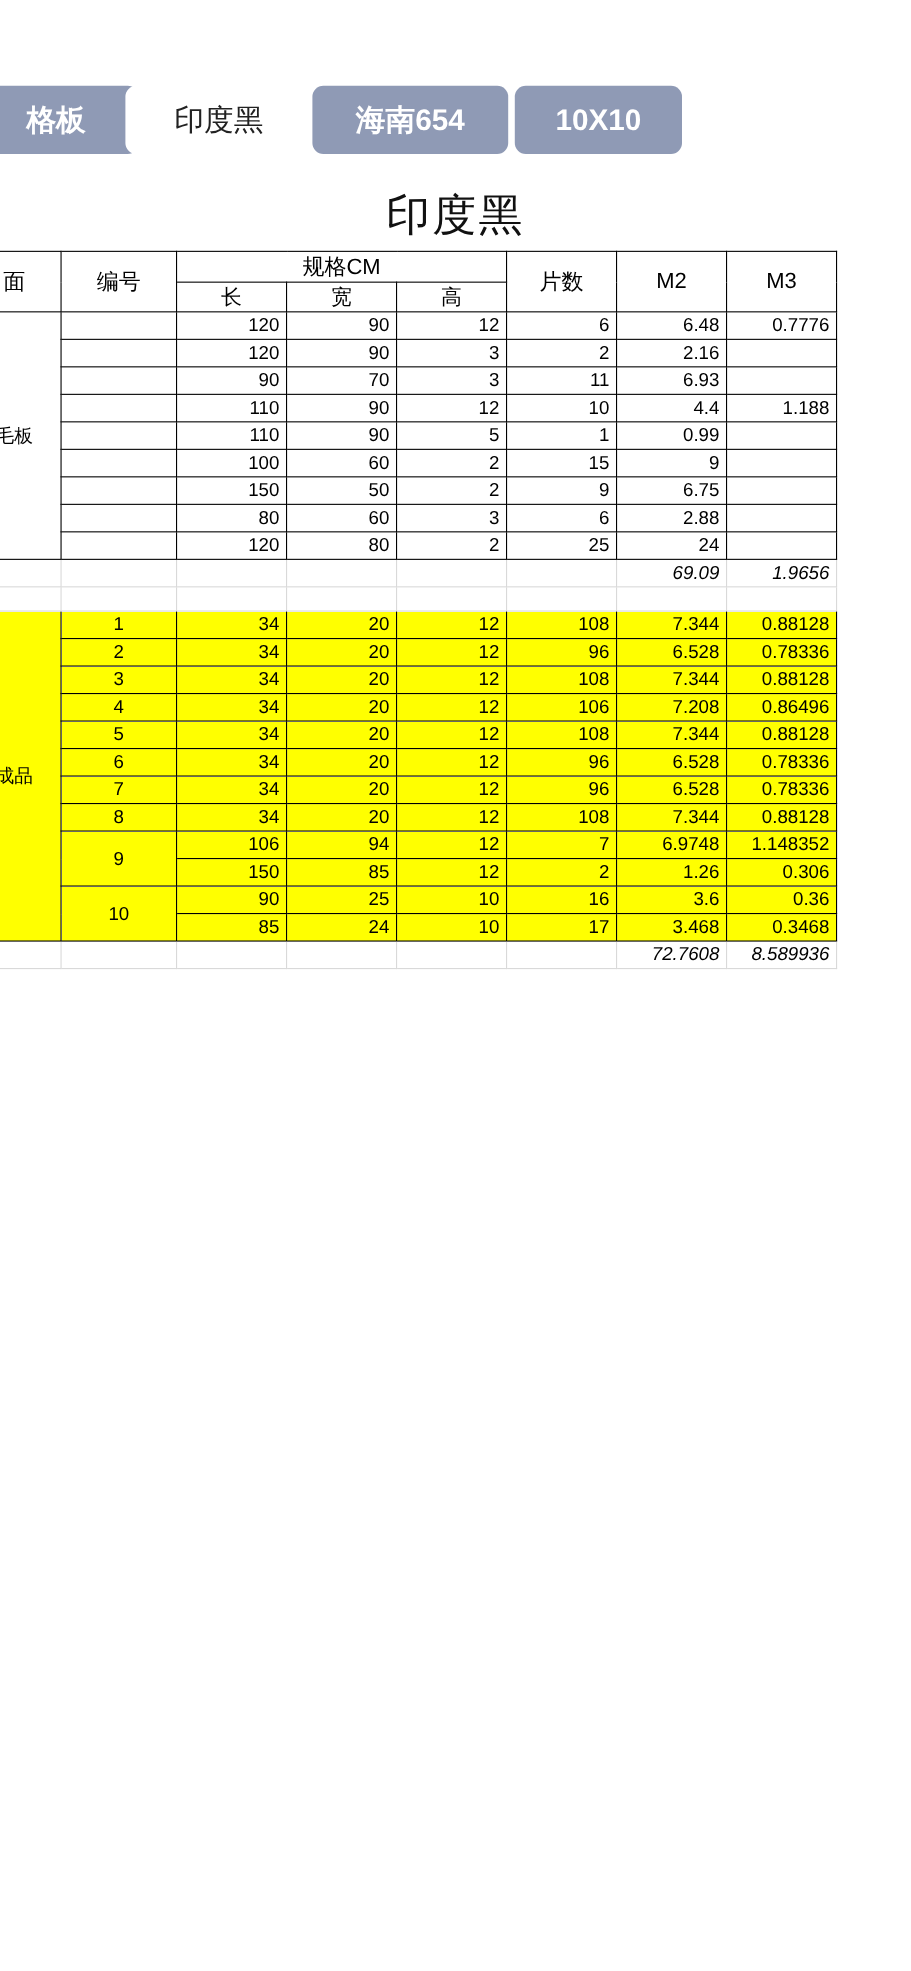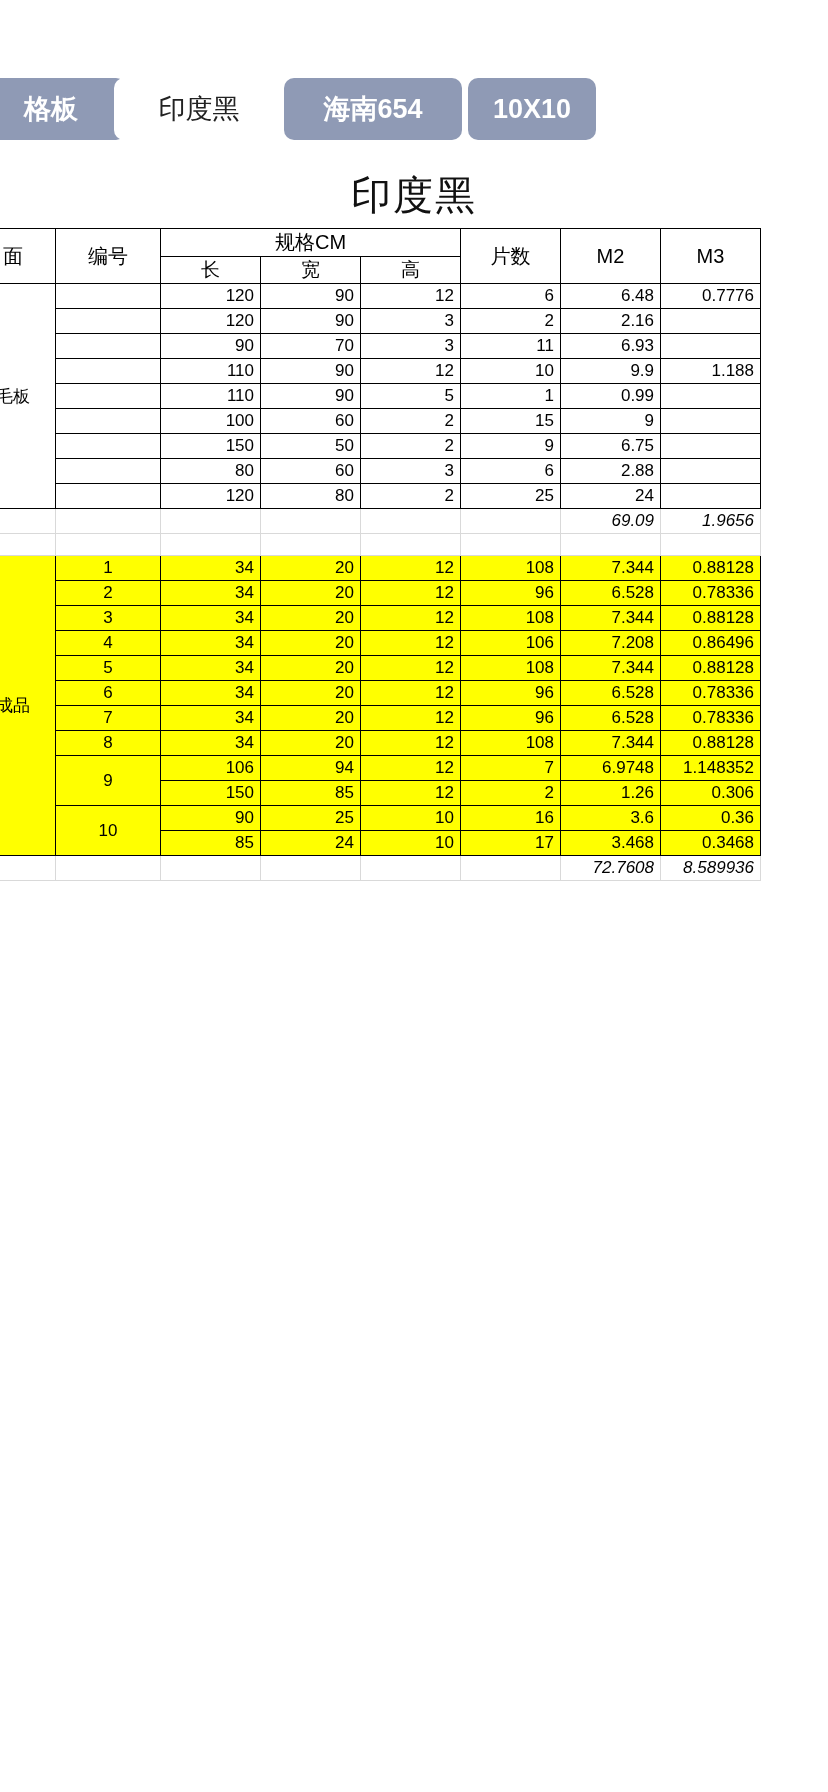--- a/index.html
+++ b/index.html
@@ -45,21 +45,21 @@
     color: #ffffff;
   }
   .tab.active {
     background: #ffffff;
     color: #222222;
     font-weight: normal;
   }
   .tab-0 { left: -40px; width: 150px; }
   .tab-1 { left: 98px;  width: 170px; }
   .tab-2 { left: 268px; width: 178px; }
-  .tab-3 { left: 452px; width: 128px; }
+  .tab-3 { left: 452px; width: 152px; }
 
   
   .sheet-title {
     position: absolute;
     top: 168px;
     left: 0;
     width: 828px;
     text-align: center;
     font-size: 40px;
     color: #111111;
@@ -187,21 +187,21 @@
         <td class="num">11</td>
         <td class="num">6.93</td>
         <td class="num"></td>
       </tr>
       <tr>
         <td class="ctr"></td>
         <td class="num">110</td>
         <td class="num">90</td>
         <td class="num">12</td>
         <td class="num">10</td>
-        <td class="num">9.9</td>
+        <td class="num">4.4</td>
         <td class="num">1.188</td>
       </tr>
       <tr>
         <td class="ctr"></td>
         <td class="num">110</td>
         <td class="num">90</td>
         <td class="num">5</td>
         <td class="num">1</td>
         <td class="num">0.99</td>
         <td class="num"></td>

